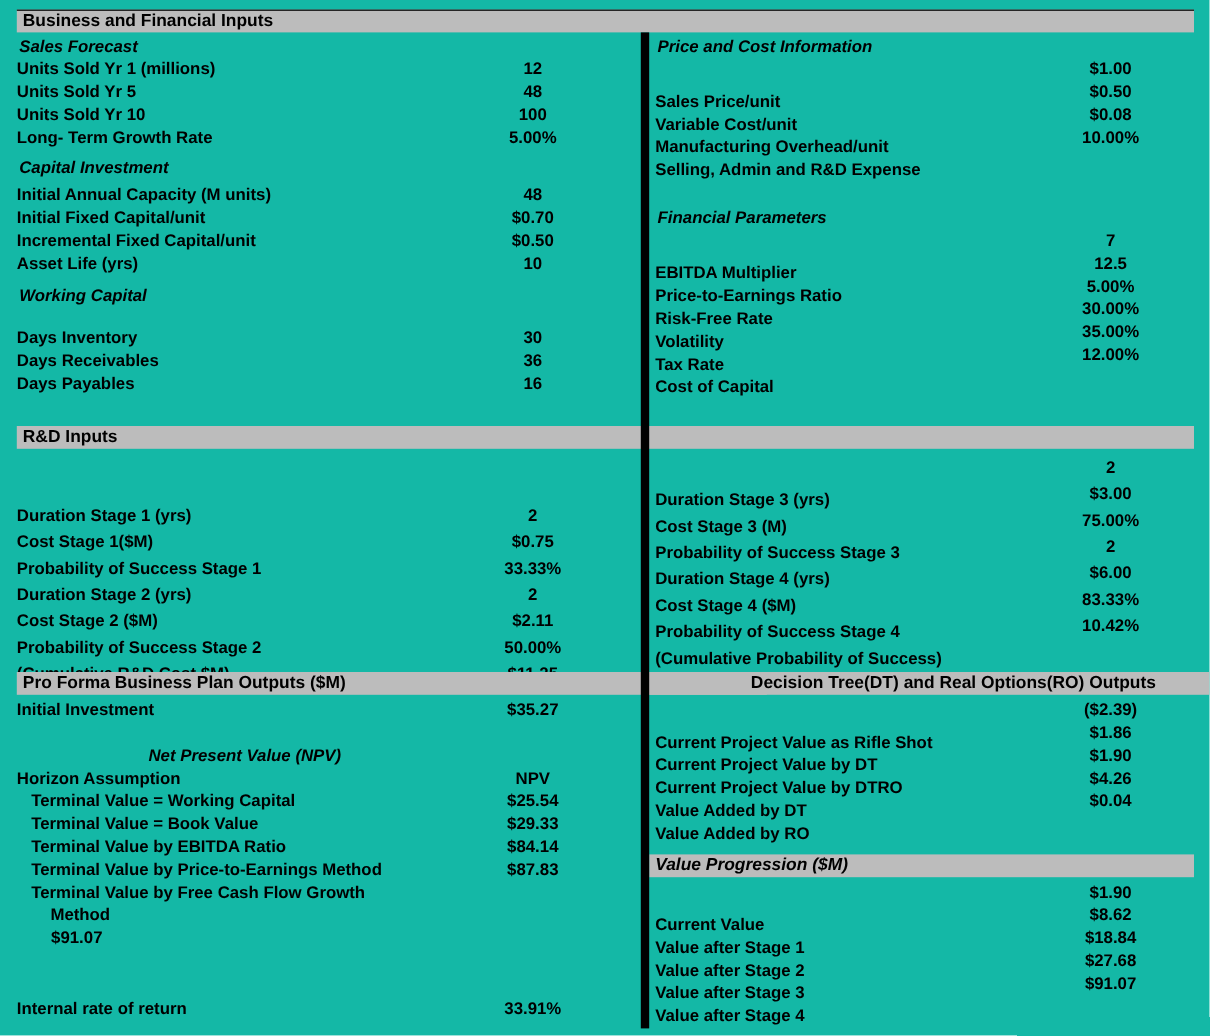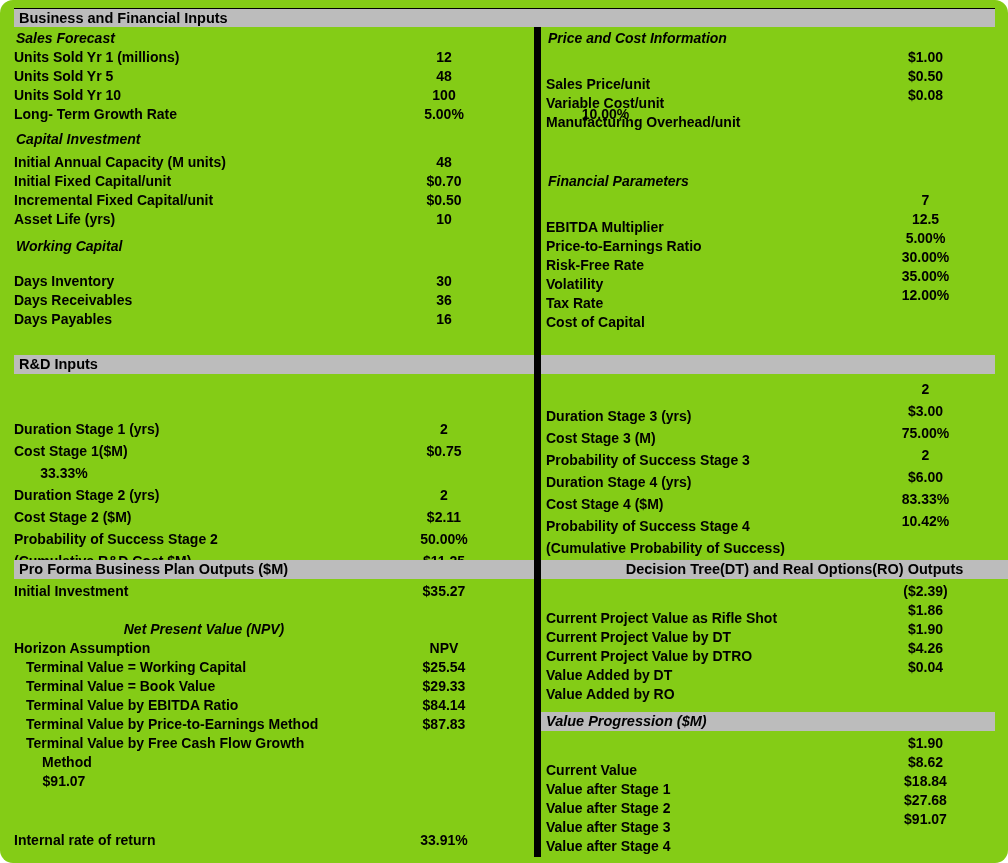--- a/index.html
+++ b/index.html
@@ -1,27 +1,26 @@
 <!DOCTYPE html>
 <html><head>
 <meta charset="utf-8">
 <style>
   * { box-sizing: border-box; }
   html, body { margin: 0; padding: 0; background: #ffffff; }
   #page {
     position: relative;
     width: 1008px;
     height: 863px;
-    background: #84cc16;
+    background: #14b8a6;
     color: #000000;
     font-family: "Liberation Sans", "DejaVu Sans", sans-serif;
     font-weight: 700;
     font-size: 14px;
     overflow: hidden;
-    border-radius: 13px;
   }
   .banner {
     position: absolute;
     height: 19px;
     line-height: 19px;
     background: #bcbcbc;
     padding-left: 5px;
     font-size: 14.5px;
     white-space: nowrap;
     z-index: 2;
@@ -179,20 +178,21 @@
           <div class="lbl">Variable Cost/unit</div>
           <div class="val">$0.50</div>
         </div>
 
         <div class="row">
           <div class="lbl">Manufacturing Overhead/unit</div>
           <div class="val">$0.08</div>
         </div>
 
         <div class="row">
+          <div class="lbl">Selling, Admin and R&amp;D Expense</div>
           <div class="val">10.00%</div>
         </div>
       </div>
     <div class="sp48"></div>
     <div class="heading">Financial Parameters</div>
     <div>
 
         <div class="row">
           <div class="lbl">EBITDA Multiplier</div>
           <div class="val">7</div>
@@ -232,20 +232,21 @@
           <div class="lbl">Duration Stage 1 (yrs)</div>
           <div class="val">2</div>
         </div>
 
         <div class="row">
           <div class="lbl">Cost Stage 1($M)</div>
           <div class="val">$0.75</div>
         </div>
 
         <div class="row">
+          <div class="lbl">Probability of Success Stage 1</div>
           <div class="val">33.33%</div>
         </div>
 
         <div class="row">
           <div class="lbl">Duration Stage 2 (yrs)</div>
           <div class="val">2</div>
         </div>
 
         <div class="row">
           <div class="lbl">Cost Stage 2 ($M)</div>

